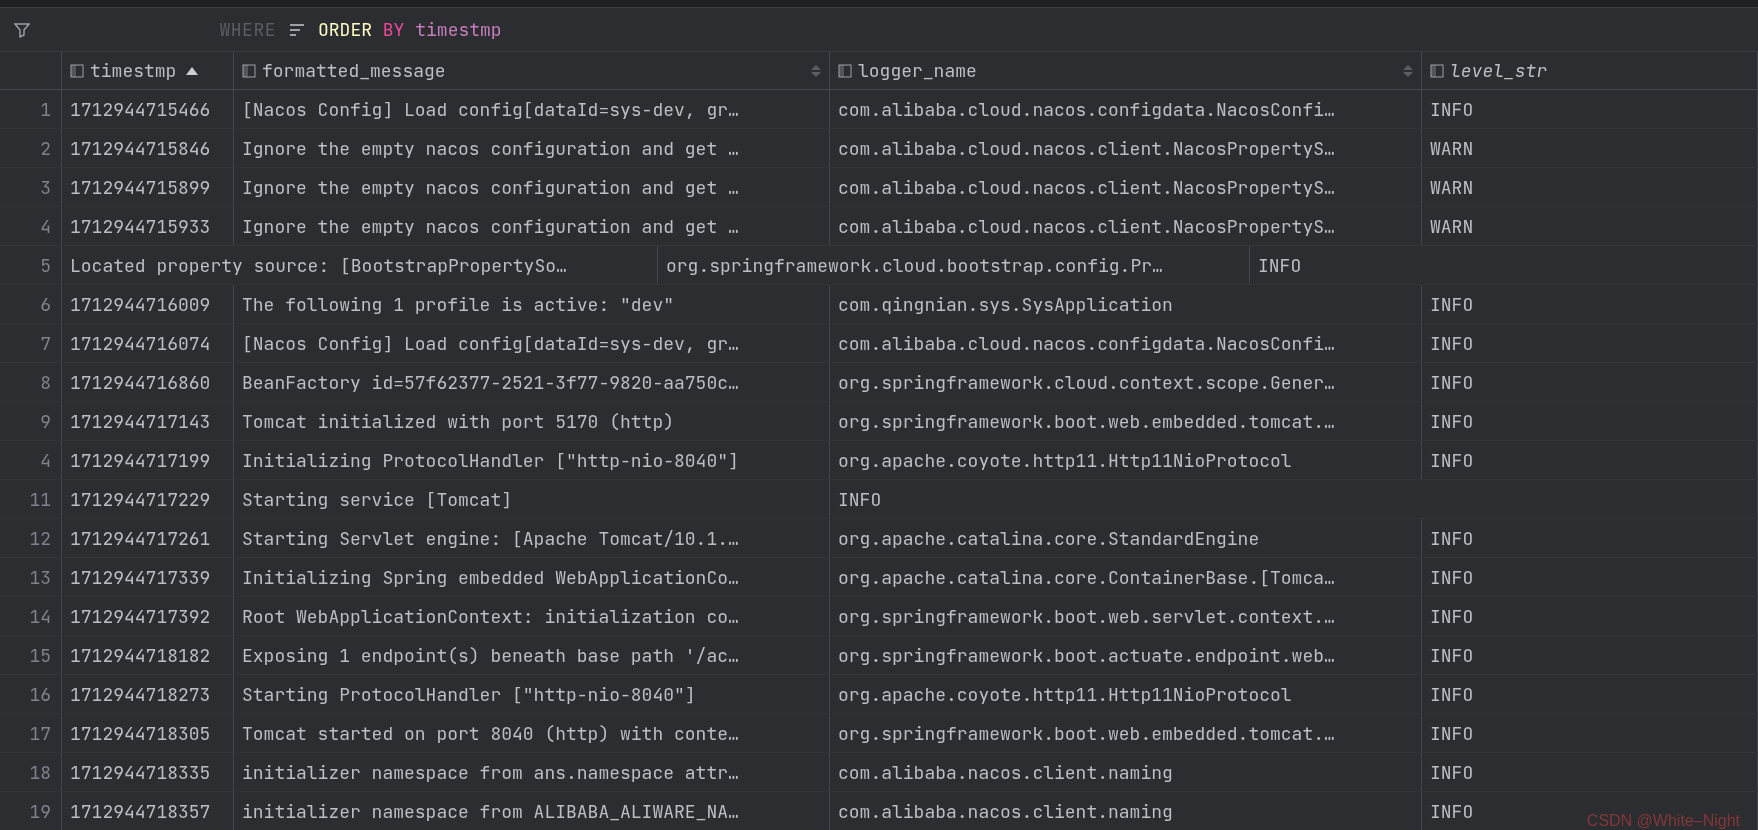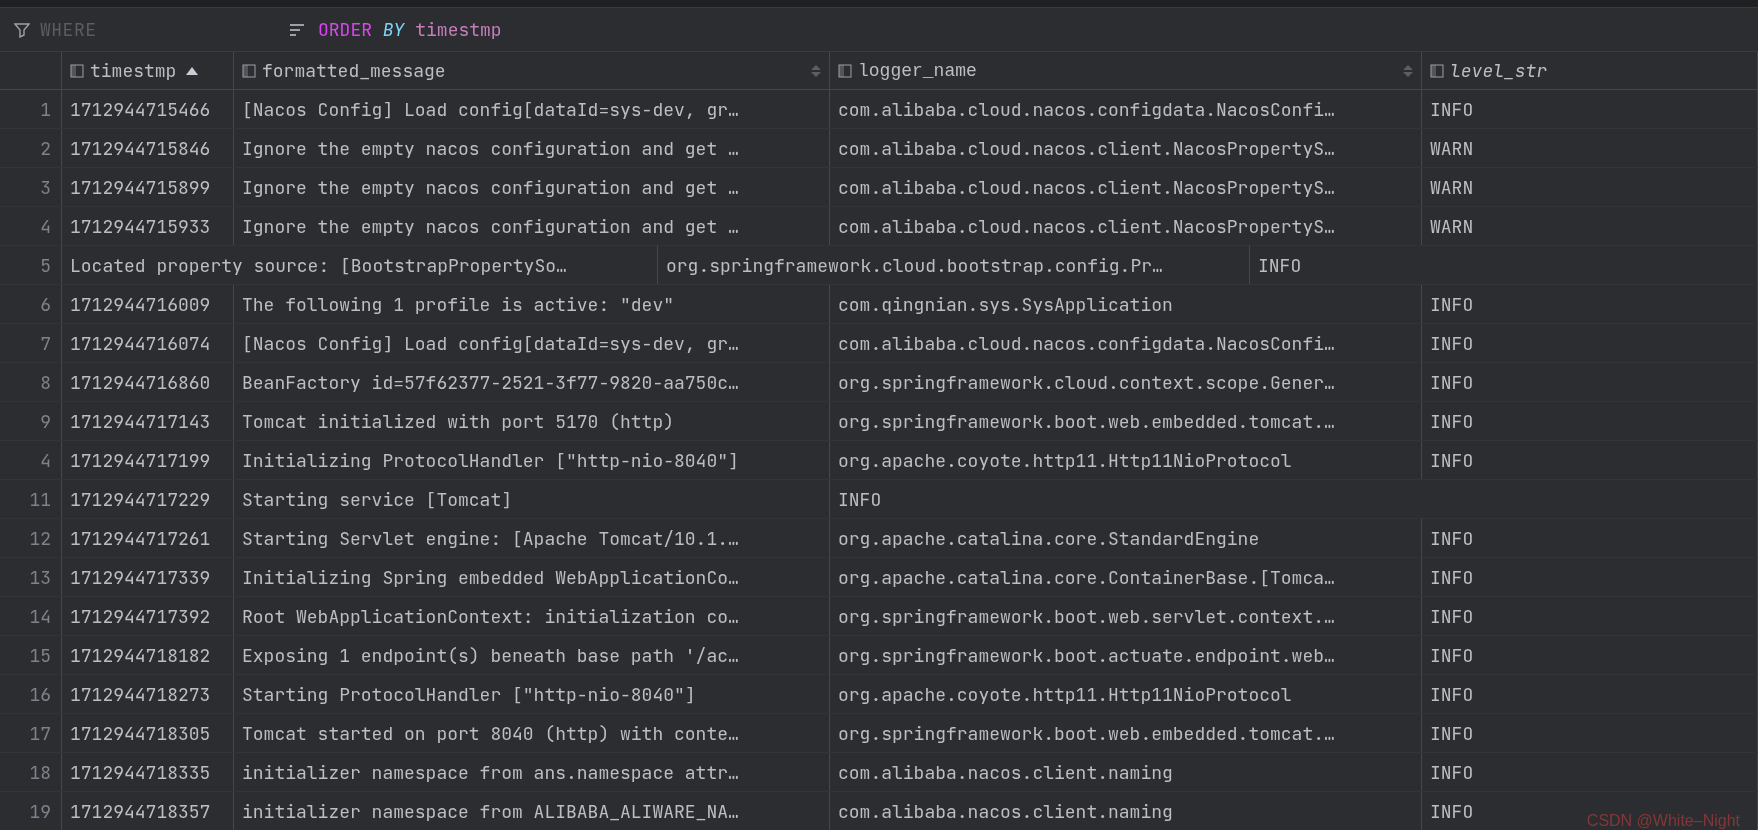--- a/index.html
+++ b/index.html
@@ -22,27 +22,27 @@
     align-items: center;
     height: 44px;
     border-bottom: 1px solid #393b40;
     background: #2b2d30;
   }
   .filter-slot {
     display: flex; align-items: center;
     gap: 10px;
     padding-left: 14px;
   }
-  .filter-slot.where { width: 276px; }
+  .filter-slot.where { width: 276px; justify-content: space-between; }
   .filter-slot.order { flex: 1; }
   .icon { display: inline-flex; align-items: center; justify-content: center; }
   .icon svg { display: block; }
   .placeholder { color: #5a5d63; letter-spacing: 0.5px; }
-  .kw-order { color: #d946ef; }
-  .kw-by    { color: #7dd3fc; font-style: italic; }
+  .kw-order { color: #fef9c3; }
+  .kw-by    { color: #ec4899; }
   .ident    { color: #c77dbb; }
 
   
   .header-row {
     display: flex;
     height: 38px;
     background: #2b2d30;
     border-bottom: 1px solid #44474d;
     font-size: 18px;
     color: #bcbec4;
@@ -77,21 +77,21 @@
   .sort-bar .down { border-top:5px solid #5a5d63; }
   .col-icon svg { fill:#9da0a8; }
   .colh .sort-asc {
     width:0;height:0;margin-left:4px;
     border-left:6px solid transparent;
     border-right:6px solid transparent;
     border-bottom:8px solid #c9ccd6;
   }
   .col-timestmp { width: 172px; }
   .col-msg      { width: 596px; }
-  .col-logger   { width: 592px; font-family: Liberation Mono, monospace; }
+  .col-logger   { width: 592px; }
   .col-level    { flex: 1; font-style: italic; }
 
   
   .grid-body {
     height: calc(830px - 8px - 44px - 38px);
     overflow: hidden;
   }
   .row {
     display: flex;
     height: 39px;

